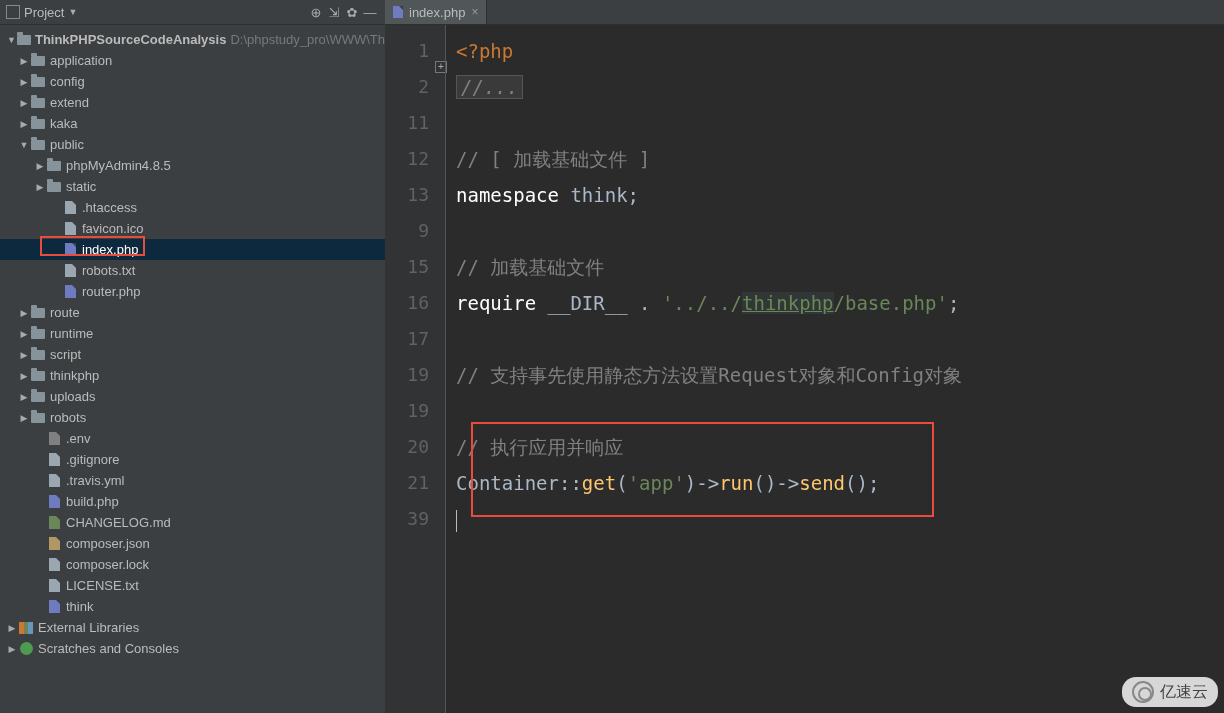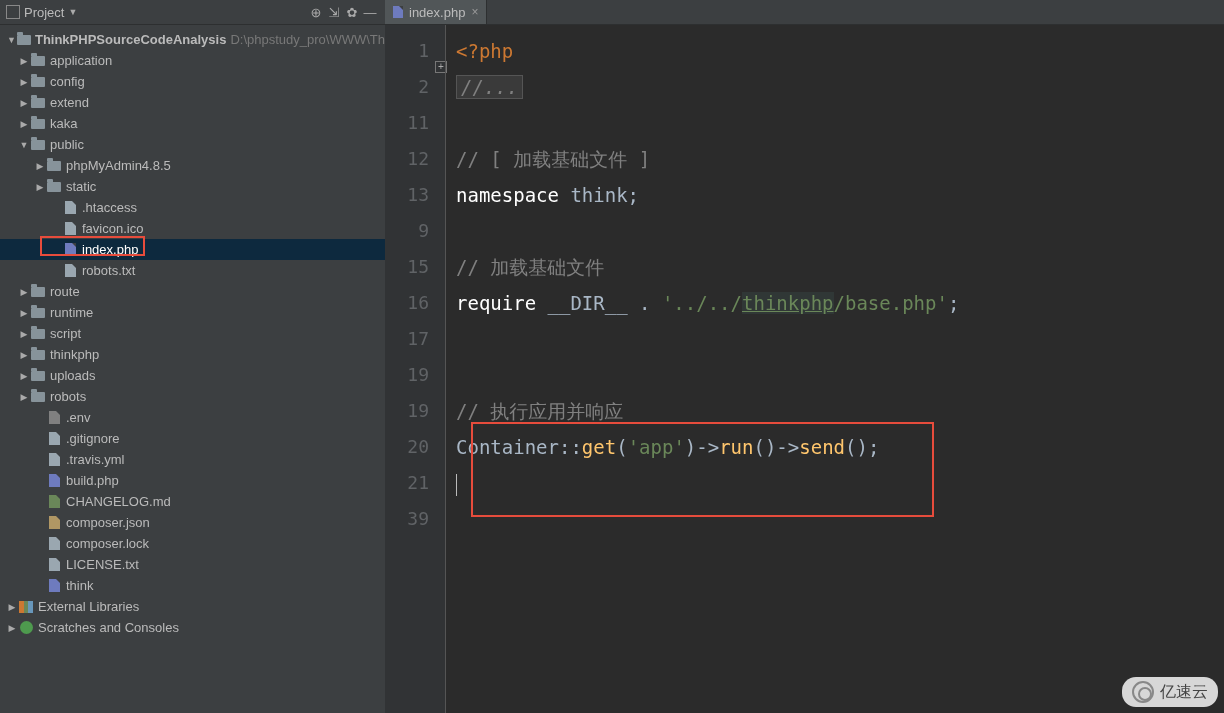--- a/index.html
+++ b/index.html
@@ -345,20 +345,27 @@
             <span class="file-ic php"></span>
           </span>
           <span class="tree-label selected">index.php</span>
         </div>
         <div class="tree-row indent-3">
           <span class="arrow empty">▶</span>
           <span class="node-icon">
             <span class="file-ic txt"></span>
           </span>
           <span class="tree-label">robots.txt</span>
+        </div>
+        <div class="tree-row indent-3">
+          <span class="arrow empty">▶</span>
+          <span class="node-icon">
+            <span class="file-ic php"></span>
+          </span>
+          <span class="tree-label">router.php</span>
         </div>
         <div class="tree-row indent-1">
           <span class="arrow">▶</span>
           <span class="node-icon">
             <span class="folder-ic"></span>
           </span>
           <span class="tree-label">route</span>
         </div>
         <div class="tree-row indent-1">
           <span class="arrow">▶</span>
@@ -508,20 +515,21 @@
   <div class="code-area">
     <div class="cline"><span class="c-tag">&lt;?php</span></div>
     <div class="cline"><span class="folded">//...</span></div>
     <div class="cline"><span></span></div>
     <div class="cline"><span class="c-cmt">// [ 加载基础文件 ]</span></div>
     <div class="cline"><span class="c-kw">namespace</span><span class="c-id"> think</span><span class="c-op">;</span></div>
     <div class="cline"><span></span></div>
     <div class="cline"><span class="c-cmt">// 加载基础文件</span></div>
     <div class="cline"><span class="c-kw">require</span><span class="c-id"> __DIR__ </span><span class="c-op">.</span><span class="c-str"> '../../</span><span class="c-link">thinkphp</span><span class="c-str">/base.php'</span><span class="c-op">;</span></div>
     <div class="cline"><span></span></div>
+    <div class="cline"><span class="c-cmt">// 支持事先使用静态方法设置Request对象和Config对象</span></div>
     <div class="cline"><span></span></div>
     <div class="cline"><span class="c-cmt">// 执行应用并响应</span></div>
     <div class="cline"><span class="c-id">Container</span><span class="c-op">::</span><span class="c-fn">get</span><span class="c-op">(</span><span class="c-str">'app'</span><span class="c-op">)-&gt;</span><span class="c-fn">run</span><span class="c-op">()-&gt;</span><span class="c-fn">send</span><span class="c-op">();</span></div>
     <div class="cline"><span class="caret"></span></div>
   </div>
 </div>
 
 <div class="red-box tree-hl"></div>
 <div class="red-box code-hl"></div>
 

